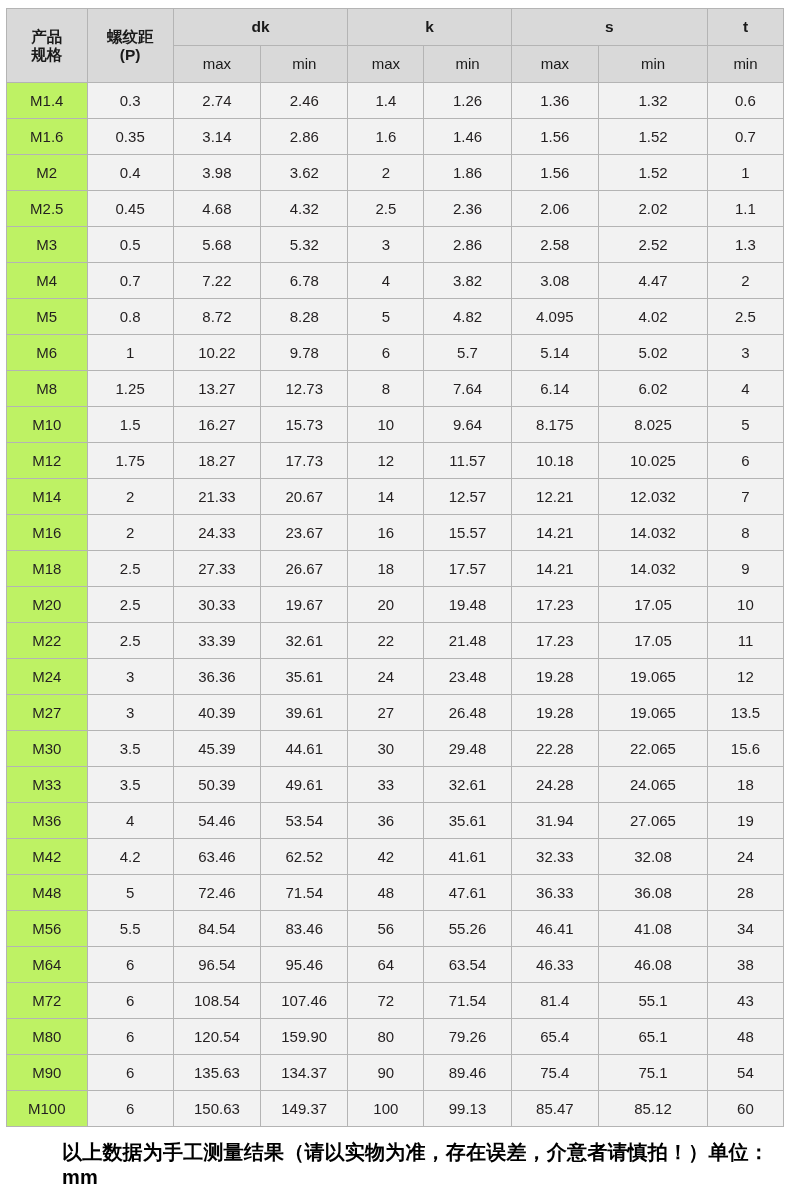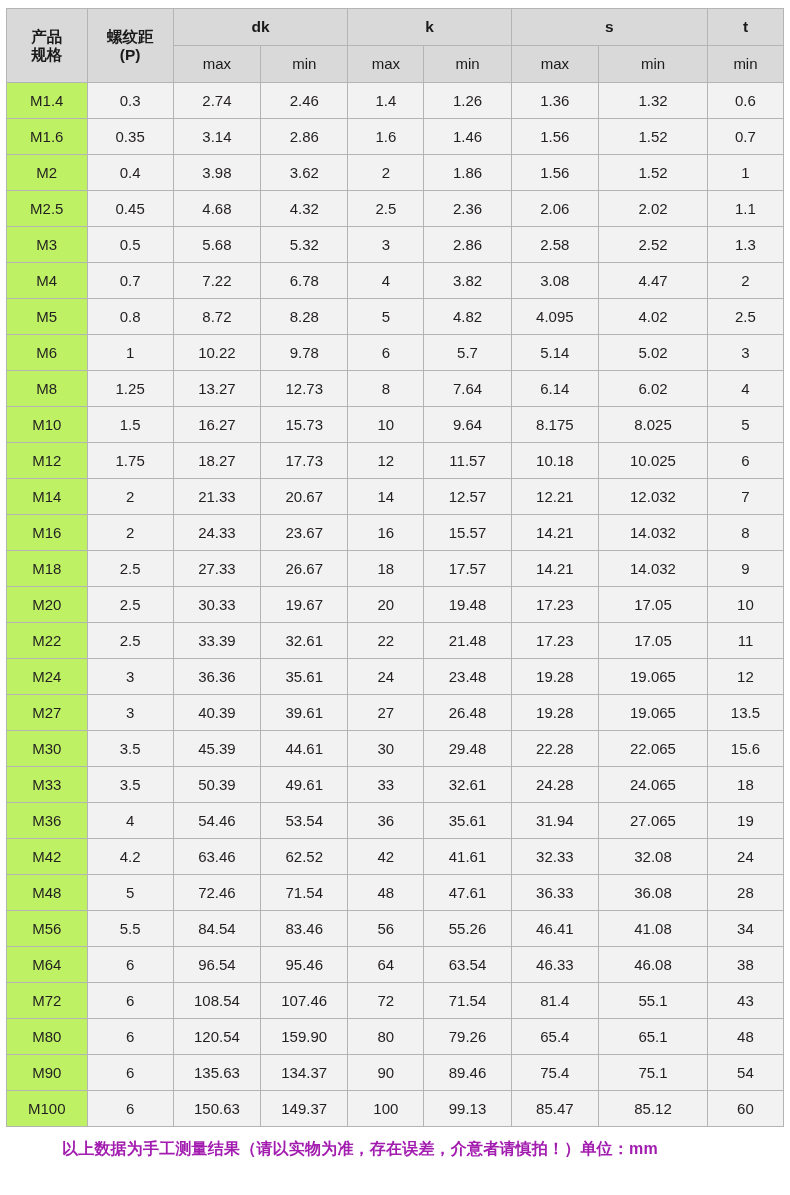--- a/index.html
+++ b/index.html
@@ -63,23 +63,23 @@
     background: #f2f2f2;
     color: #231f20;
   }
   table.spec-table tbody tr td.col-size {
     background: #bef264;
     margin-top: 17px;
   }
   .note {
     width: 778px;
     margin: 12px auto 0 auto;
-    font-size: 16px;
+    font-size: 20px;
     font-weight: bold;
-    color: #a21caf;
+    color: #000000;
     text-align: left;
     padding-left: 56px;
     box-sizing: border-box;
     letter-spacing: 0.2px;
   }
 </style>
 </head>
 <body>
 
 <div id="spec-table-wrap">

